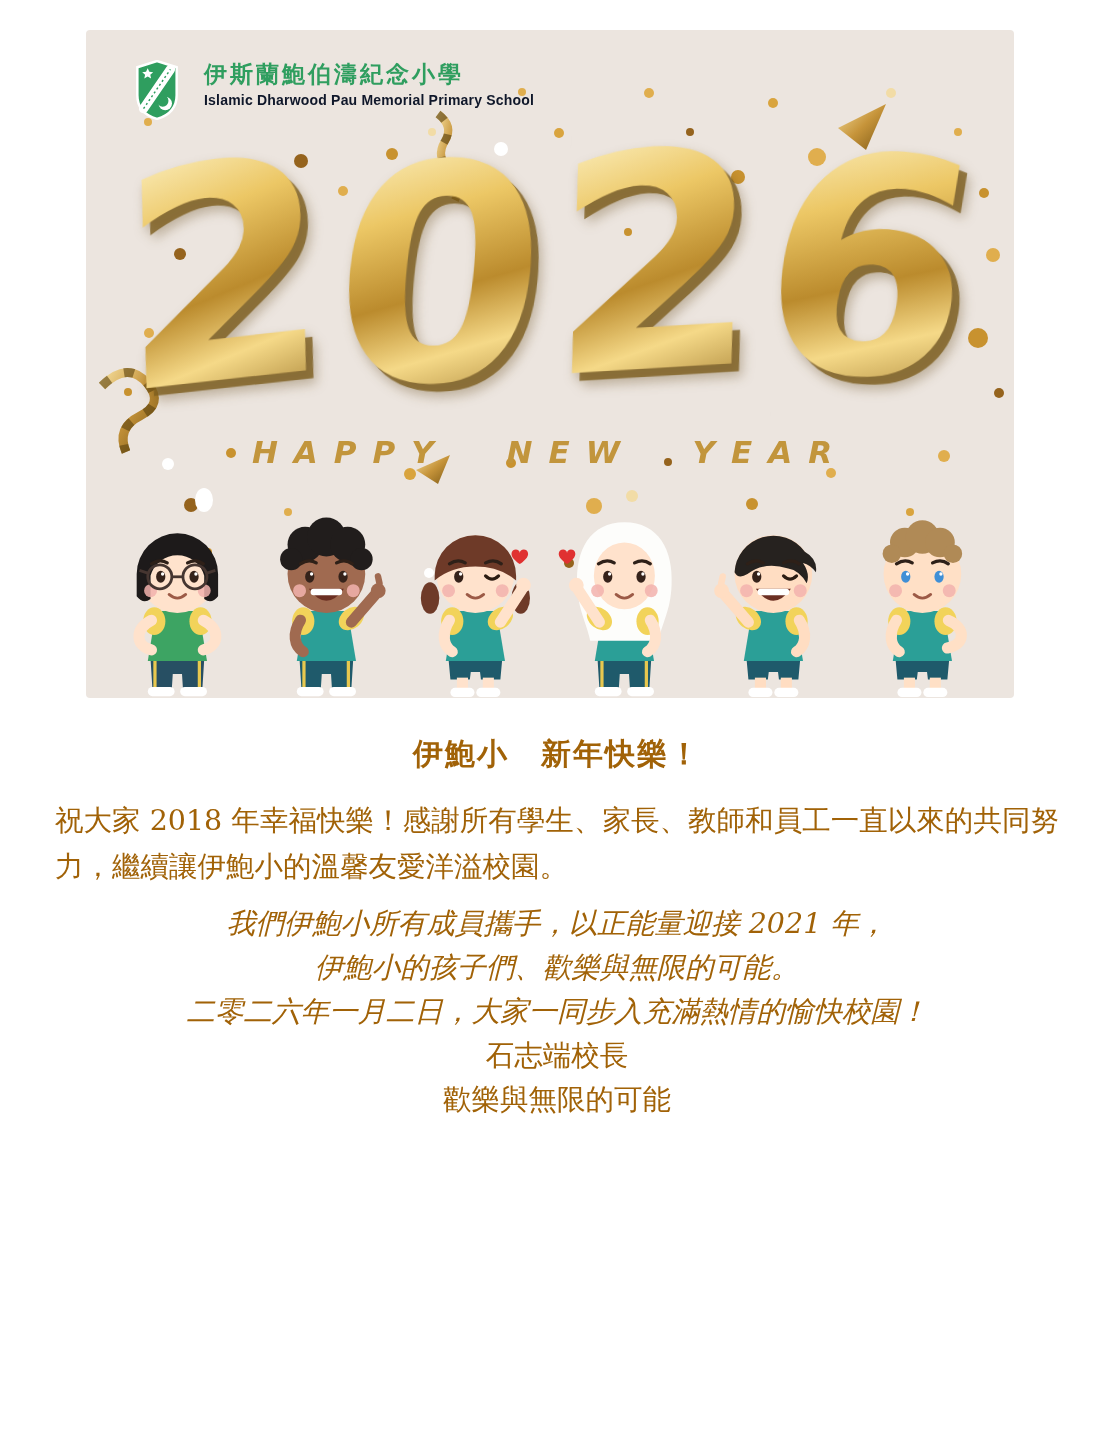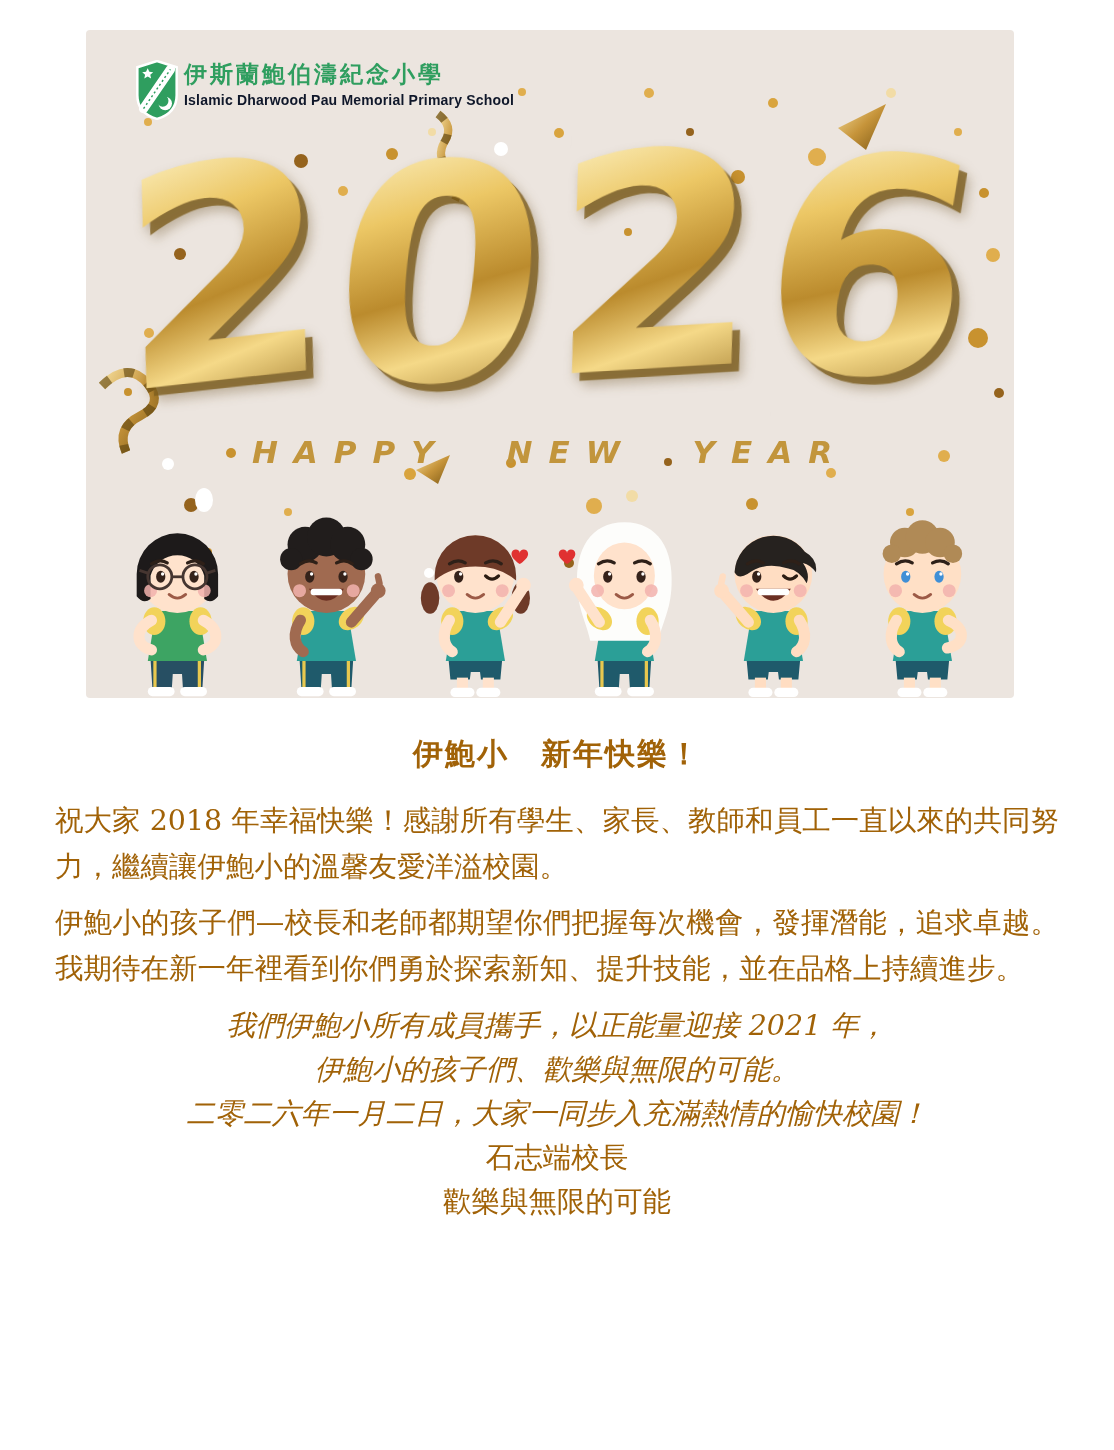--- a/index.html
+++ b/index.html
@@ -3,21 +3,21 @@
 <meta charset="utf-8">
 <style>
   html,body{margin:0;padding:0;background:#ffffff;}
   .page{position:relative;width:1114px;height:1450px;background:#ffffff;overflow:hidden;
         font-family:"DejaVu Serif","Liberation Serif",serif;}
   
   .banner{position:absolute;left:86px;top:30px;width:928px;height:668px;
           background:#ece5df;border-radius:4px;overflow:hidden;}
   .overlay{position:absolute;left:0;top:0;pointer-events:none;}
   .dot{position:absolute;border-radius:50%;}
-  .logo-row{position:absolute;left:48px;top:30px;display:flex;align-items:flex-start;gap:4px;}
+  .logo-row{position:absolute;left:48px;top:30px;display:flex;align-items:flex-start;gap:24px;}
   .crest{width:46px;height:60px;}
   .cname{font-family:"Liberation Sans","DejaVu Sans",sans-serif;font-weight:bold;
          font-size:23px;letter-spacing:3px;color:#2f9e5f;line-height:28px;}
   .ename{font-family:"Liberation Sans","DejaVu Sans",sans-serif;font-weight:bold;
          font-size:14px;color:#0f172a;margin-top:4px;letter-spacing:.2px;}
   .year-wrap{position:absolute;left:0;right:0;top:88px;text-align:center;line-height:1;}
   .year{display:inline-block;font-family:"DejaVu Sans","Liberation Sans",sans-serif;
         font-weight:800;font-size:300px;letter-spacing:6px;transform:skewX(-5deg) rotate(-1.5deg);
         filter:drop-shadow(8px 8px 0 rgba(125,94,30,.8)) drop-shadow(4px 6px 6px rgba(90,60,10,.35));}
   .digit{background:linear-gradient(163deg,#fdf3c8 4%,#ecc765 30%,#bb8b2d 54%,#f5d988 72%,#8f671b 100%);
@@ -336,21 +336,20 @@
             </g>
             <path d="M66,102 q9,8 18,0" stroke="#9c5a46" stroke-width="3" fill="none" stroke-linecap="round"></path>
           </svg>
         </div>
       </div>
   </div>
 
   <main class="letter">
     <h1>伊鮑小　新年快樂！</h1>
     <p>祝大家 2018 年幸福快樂！感謝所有學生、家長、教師和員工一直以來的共同努力，繼續讓伊鮑小的溫馨友愛洋溢校園。</p>
-    <p>伊鮑小的孩子們—校長和老師都期望你們把握每次機會，發揮潛能，追求卓越。我期待在新一年裡看到你們勇於探索新知、提升技能，並在品格上持續進步。</p>
     <div class="closing">
       <div>我們伊鮑小所有成員攜手，以正能量迎接 2021 年，</div>
       <div>伊鮑小的孩子們、歡樂與無限的可能。</div>
       <div>二零二六年一月二日，大家一同步入充滿熱情的愉快校園！</div>
     </div>
     <div class="sig">
       <div>石志端校長</div>
       <div>歡樂與無限的可能</div>
     </div>
   </main>

